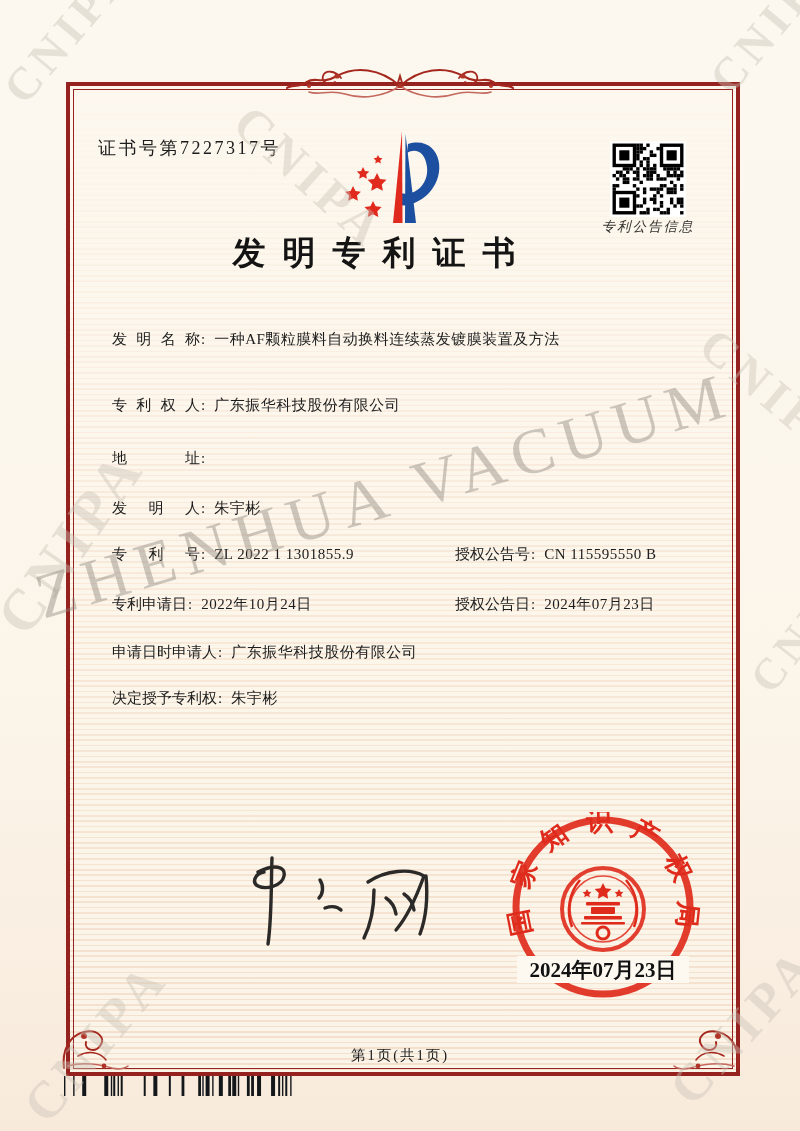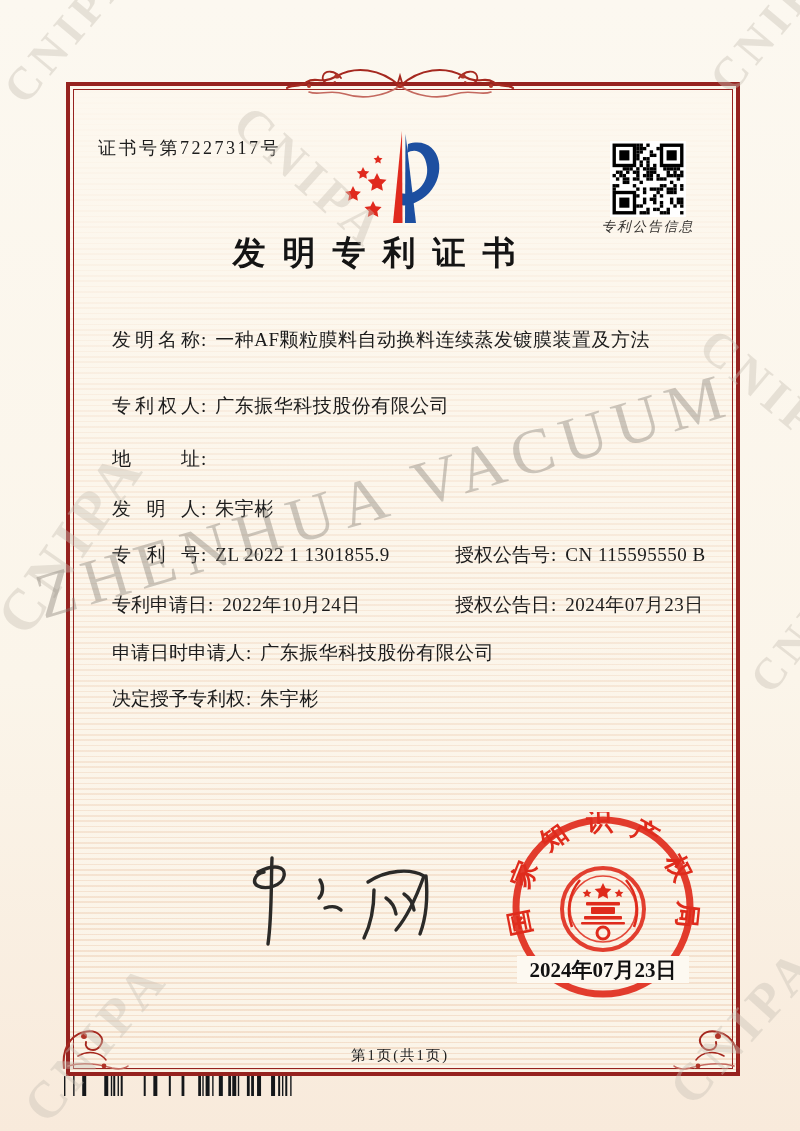--- a/index.html
+++ b/index.html
@@ -39,21 +39,21 @@
   
   .abs{position:absolute;z-index:5;}
   .cert-no{left:98px;top:136px;font-size:18px;letter-spacing:2.5px;}
   .logo{left:336px;top:124px;}
   .qr{left:610px;top:141px;}
   .qr-caption{left:586px;top:218px;width:124px;text-align:center;font-size:13.5px;
               letter-spacing:2px;color:#33312e;font-style:italic;}
   .title{left:0;top:231px;width:748px;text-align:center;font-size:33px;font-weight:bold;
          letter-spacing:17px;text-indent:17px;color:#141414;}
 
-  .row{position:absolute;left:112px;z-index:5;display:flex;font-size:19px;line-height:23px;}
+  .row{position:absolute;left:112px;z-index:5;display:flex;font-size:15px;line-height:23px;}
   .row .lab{width:88px;text-align:justify;text-align-last:justify;flex:none;}
   .row .lab.nat{width:auto;text-align:center;text-align-last:auto;}
   .row .colon{flex:none;margin:0 9px 0 1px;}
   .row .val{letter-spacing:.5px;text-align:center;}
   .r1{top:328px;} .r2{top:394px;} .r3{top:447px;} .r4{top:497px;}
   .r5l{top:543px;} .r5r{top:543px;left:455px;}
   .r6l{top:593px;} .r6r{top:593px;left:455px;}
   .r7{top:641px;} .r8{top:687px;}
   .r3 .val{width:500px;}
 

